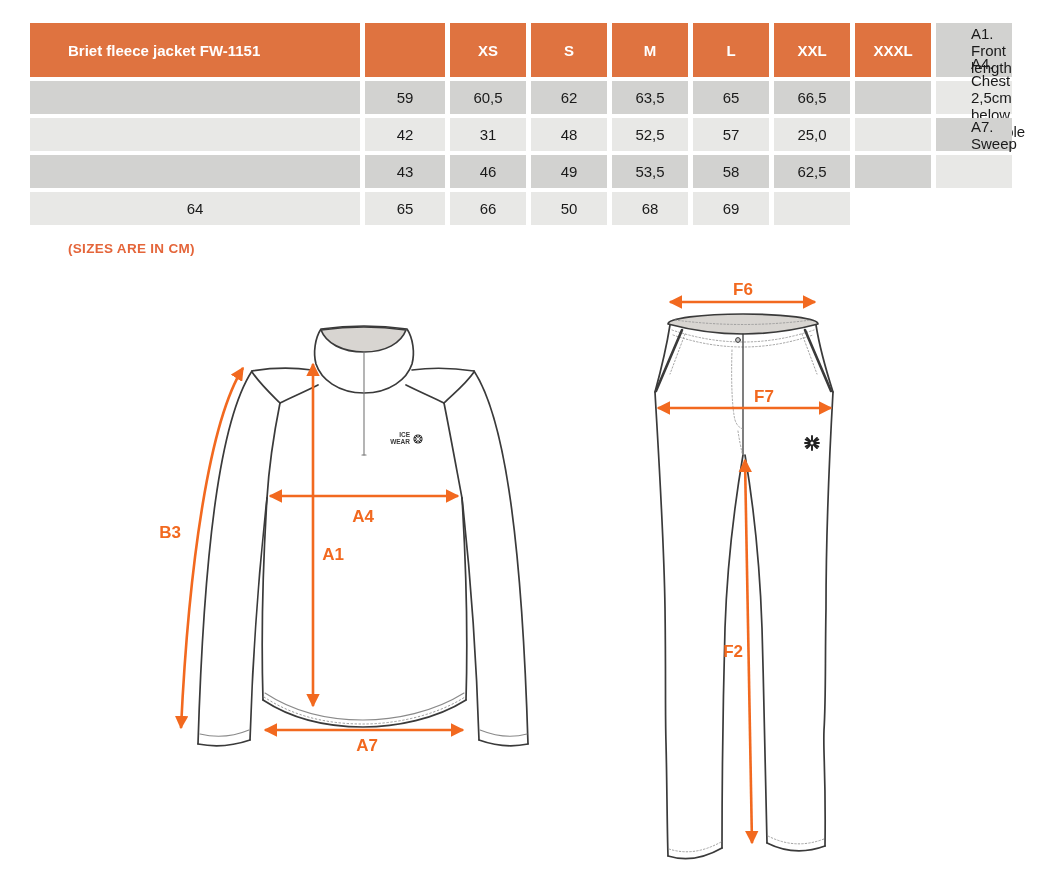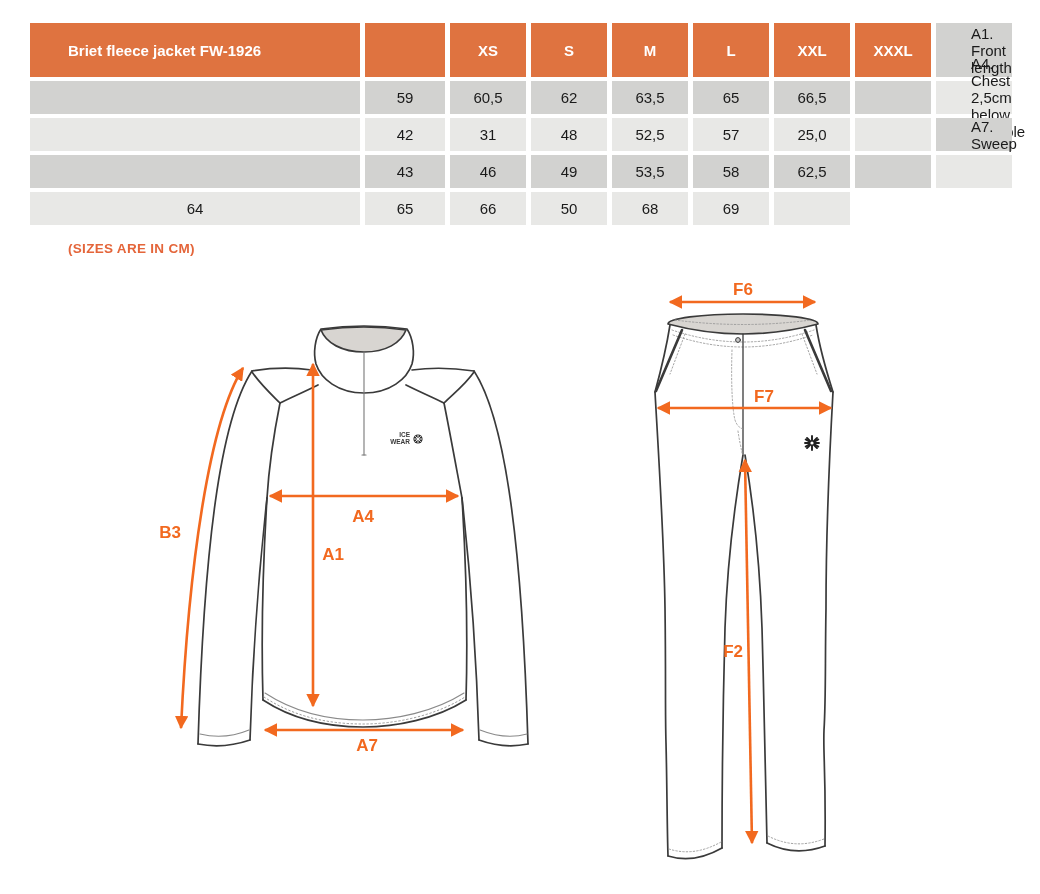--- a/index.html
+++ b/index.html
@@ -28,21 +28,21 @@
   svg text.mlabel{font-family:"Liberation Sans",sans-serif;font-size:17px;font-weight:700;fill:#F2691F;}
   svg text.logo-txt{font-family:"Liberation Sans",sans-serif;fill:#3a3a3a;}
 </style>
 </head>
 <body>
 
 <div class="page">
 
   <div class="size-table">
 
-    <div class="cell c-hd c-title">Briet fleece jacket FW-1926</div>
+    <div class="cell c-hd c-title">Briet fleece jacket FW-1151</div>
     <div class="cell c-hd"></div>
     <div class="cell c-hd">XS</div>
     <div class="cell c-hd">S</div>
     <div class="cell c-hd">M</div>
     <div class="cell c-hd">L</div>
     <div class="cell c-hd">XXL</div>
     <div class="cell c-hd">XXXL</div>
 
     <div class="cell r-dark c-lab">A1. Front length</div>
     <div class="cell r-dark"></div>

